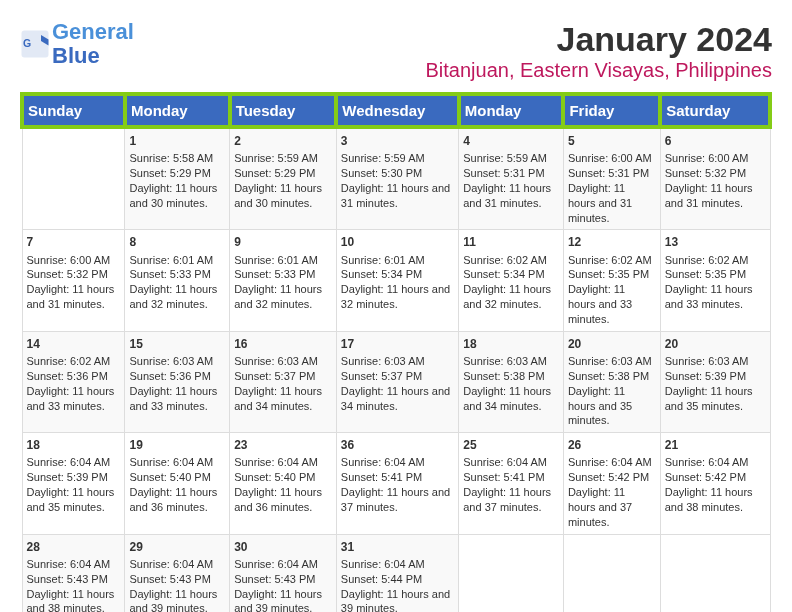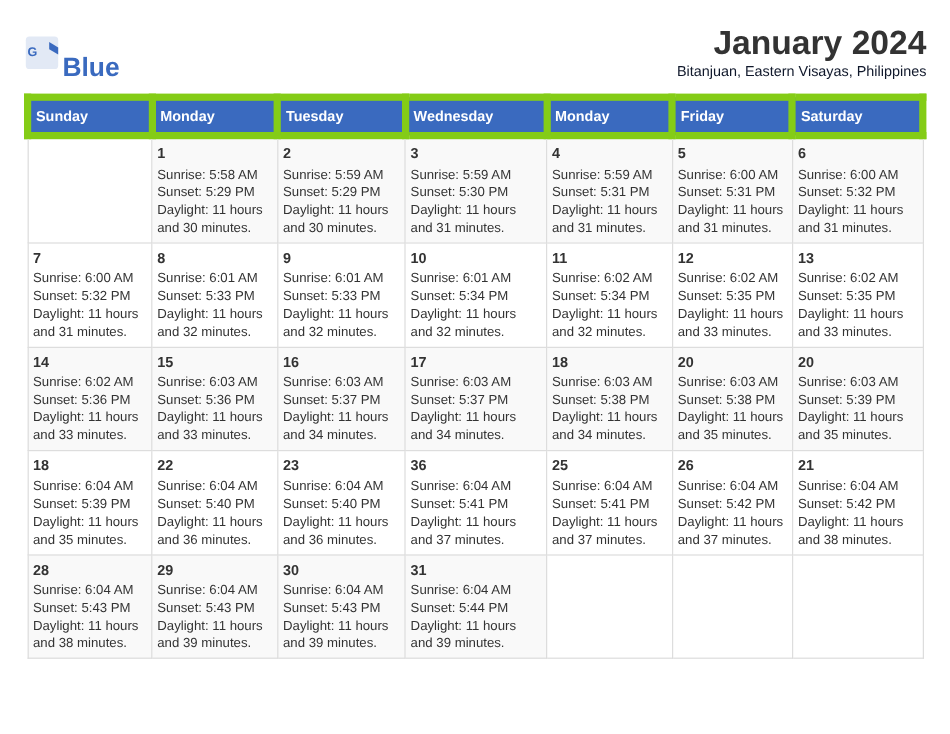--- a/index.html
+++ b/index.html
@@ -31,43 +31,43 @@
     }
     .logo-icon {
       width: 30px;
       height: 30px;
       margin-right: 2px;
     }
     .title-block {
       text-align: right;
     }
     .month-title {
-      font-size: 28px;
+      font-size: 34px;
       font-weight: bold;
       color: #333;
     }
     .location {
-      font-size: 12px;
-      color: #0f172a;
+      font-size: 20px;
+      color: #be185d;
     }
     table {
       width: 100%;
       border-collapse: collapse;
       font-size: 11px;
     }
     thead tr {
       background-color: #3a6abf;
       color: #fff;
     }
     thead th {
       padding: 6px 4px;
       text-align: left;
-      font-size: 12px;
+      font-size: 15px;
       font-weight: bold;
-      border: 6px solid #84cc16;
+      border: 4px solid #84cc16;
     }
     tbody tr {
       vertical-align: top;
     }
     tbody td {
       border: 1px solid #ddd;
       padding: 4px 4px;
       vertical-align: top;
       min-height: 80px;
       color: #333;
@@ -93,21 +93,21 @@
 <body>
 
 <div class="header">
   <div class="logo">
     <svg class="logo-icon" viewBox="0 0 40 40">
       <rect x="2" y="2" width="36" height="36" rx="4" fill="#3a6abf" opacity="0.15"></rect>
       <text x="4" y="24" font-size="14" font-weight="bold" fill="#3a6abf">G</text>
       <polygon points="28,8 38,14 38,22 28,16" fill="#3a6abf"></polygon>
     </svg>
     <div class="logo-text">
-      <br><span style="color:#3a6abf">Blue</span>
+      <span>General</span><br><span style="color:#3a6abf">Blue</span>
     </div>
   </div>
   <div class="title-block">
     <div class="month-title">January 2024</div>
     <div class="location">Bitanjuan, Eastern Visayas, Philippines</div>
   </div>
 </div>
 
 <table>
   <thead>
@@ -144,21 +144,21 @@
         <td><span class="day-num">14</span><span>Sunrise: 6:02 AM</span><br><span>Sunset: 5:36 PM</span><br><span>Daylight: 11 hours and 33 minutes.</span></td>
         <td><span class="day-num">15</span><span>Sunrise: 6:03 AM</span><br><span>Sunset: 5:36 PM</span><br><span>Daylight: 11 hours and 33 minutes.</span></td>
         <td><span class="day-num">16</span><span>Sunrise: 6:03 AM</span><br><span>Sunset: 5:37 PM</span><br><span>Daylight: 11 hours and 34 minutes.</span></td>
         <td><span class="day-num">17</span><span>Sunrise: 6:03 AM</span><br><span>Sunset: 5:37 PM</span><br><span>Daylight: 11 hours and 34 minutes.</span></td>
         <td><span class="day-num">18</span><span>Sunrise: 6:03 AM</span><br><span>Sunset: 5:38 PM</span><br><span>Daylight: 11 hours and 34 minutes.</span></td>
         <td><span class="day-num">20</span><span>Sunrise: 6:03 AM</span><br><span>Sunset: 5:38 PM</span><br><span>Daylight: 11 hours and 35 minutes.</span></td>
         <td><span class="day-num">20</span><span>Sunrise: 6:03 AM</span><br><span>Sunset: 5:39 PM</span><br><span>Daylight: 11 hours and 35 minutes.</span></td>
       </tr>
       <tr>
         <td><span class="day-num">18</span><span>Sunrise: 6:04 AM</span><br><span>Sunset: 5:39 PM</span><br><span>Daylight: 11 hours and 35 minutes.</span></td>
-        <td><span class="day-num">22</span><span>Sunrise: 6:04 AM</span><br><span>Sunset: 5:40 PM</span><br><span>Daylight: 11 hours and 36 minutes.</span></td>
+        <td><span class="day-num">19</span><span>Sunrise: 6:04 AM</span><br><span>Sunset: 5:40 PM</span><br><span>Daylight: 11 hours and 36 minutes.</span></td>
         <td><span class="day-num">23</span><span>Sunrise: 6:04 AM</span><br><span>Sunset: 5:40 PM</span><br><span>Daylight: 11 hours and 36 minutes.</span></td>
         <td><span class="day-num">36</span><span>Sunrise: 6:04 AM</span><br><span>Sunset: 5:41 PM</span><br><span>Daylight: 11 hours and 37 minutes.</span></td>
         <td><span class="day-num">25</span><span>Sunrise: 6:04 AM</span><br><span>Sunset: 5:41 PM</span><br><span>Daylight: 11 hours and 37 minutes.</span></td>
         <td><span class="day-num">26</span><span>Sunrise: 6:04 AM</span><br><span>Sunset: 5:42 PM</span><br><span>Daylight: 11 hours and 37 minutes.</span></td>
         <td><span class="day-num">21</span><span>Sunrise: 6:04 AM</span><br><span>Sunset: 5:42 PM</span><br><span>Daylight: 11 hours and 38 minutes.</span></td>
       </tr>
       <tr>
         <td><span class="day-num">28</span><span>Sunrise: 6:04 AM</span><br><span>Sunset: 5:43 PM</span><br><span>Daylight: 11 hours and 38 minutes.</span></td>
         <td><span class="day-num">29</span><span>Sunrise: 6:04 AM</span><br><span>Sunset: 5:43 PM</span><br><span>Daylight: 11 hours and 39 minutes.</span></td>
         <td><span class="day-num">30</span><span>Sunrise: 6:04 AM</span><br><span>Sunset: 5:43 PM</span><br><span>Daylight: 11 hours and 39 minutes.</span></td>

